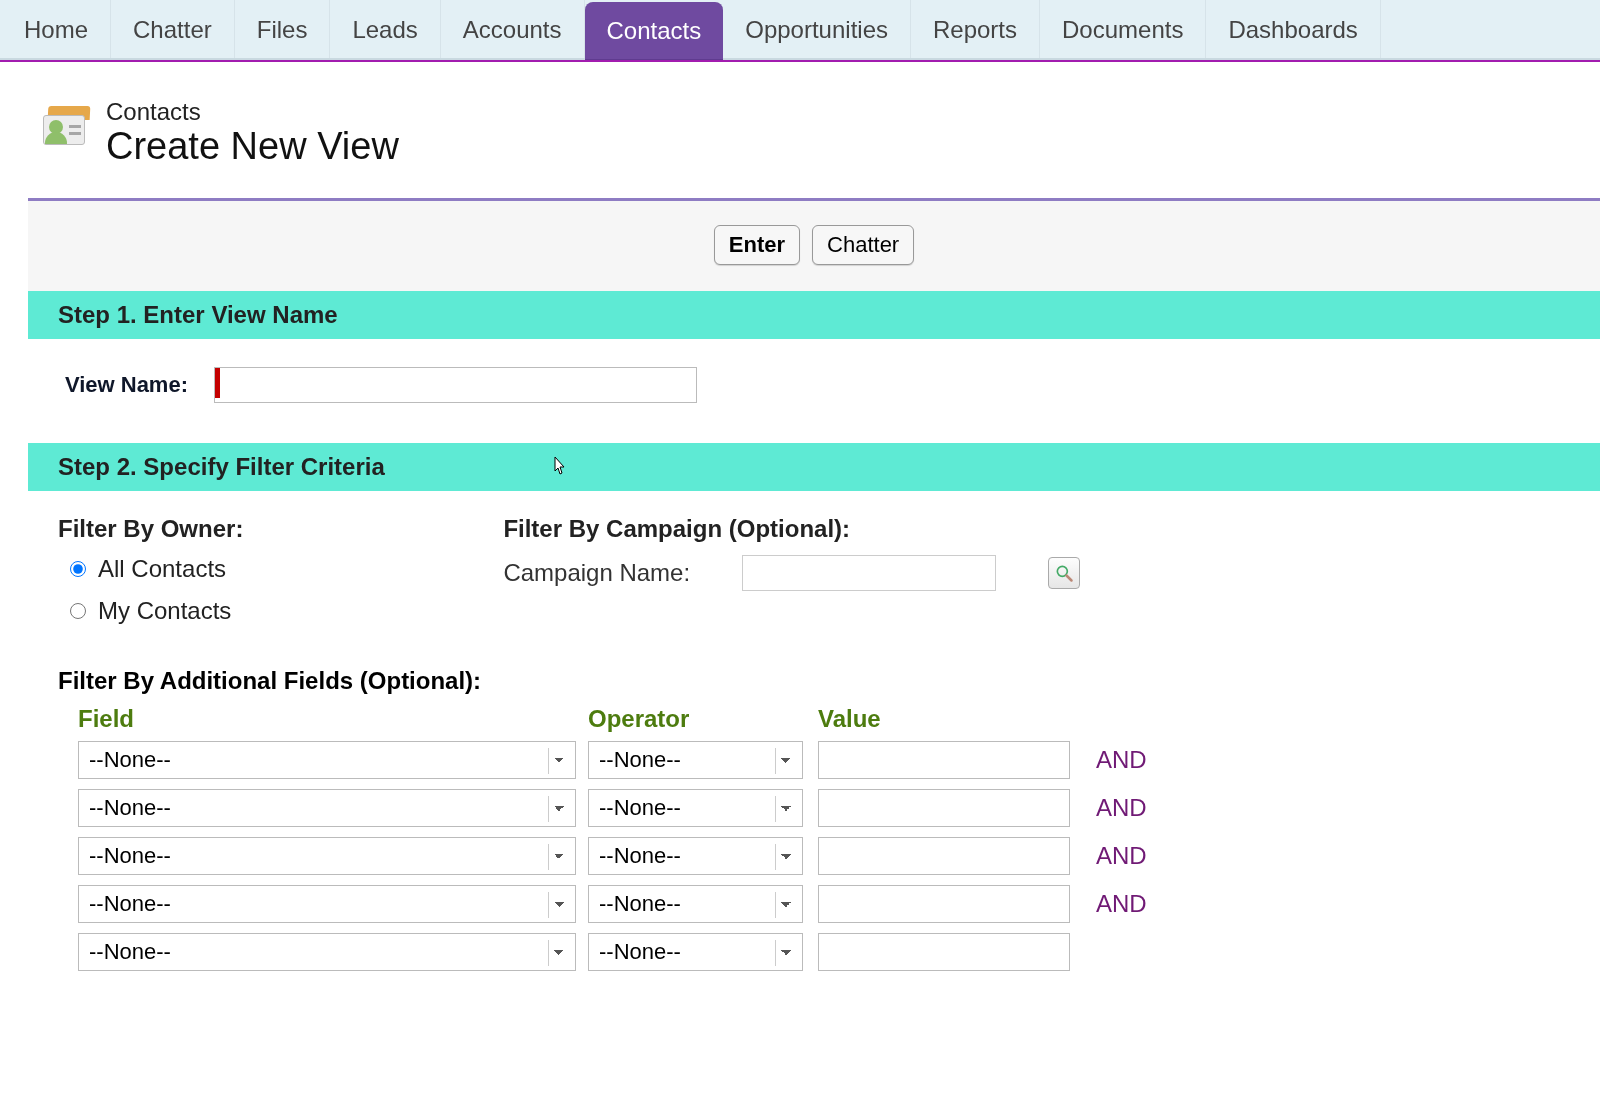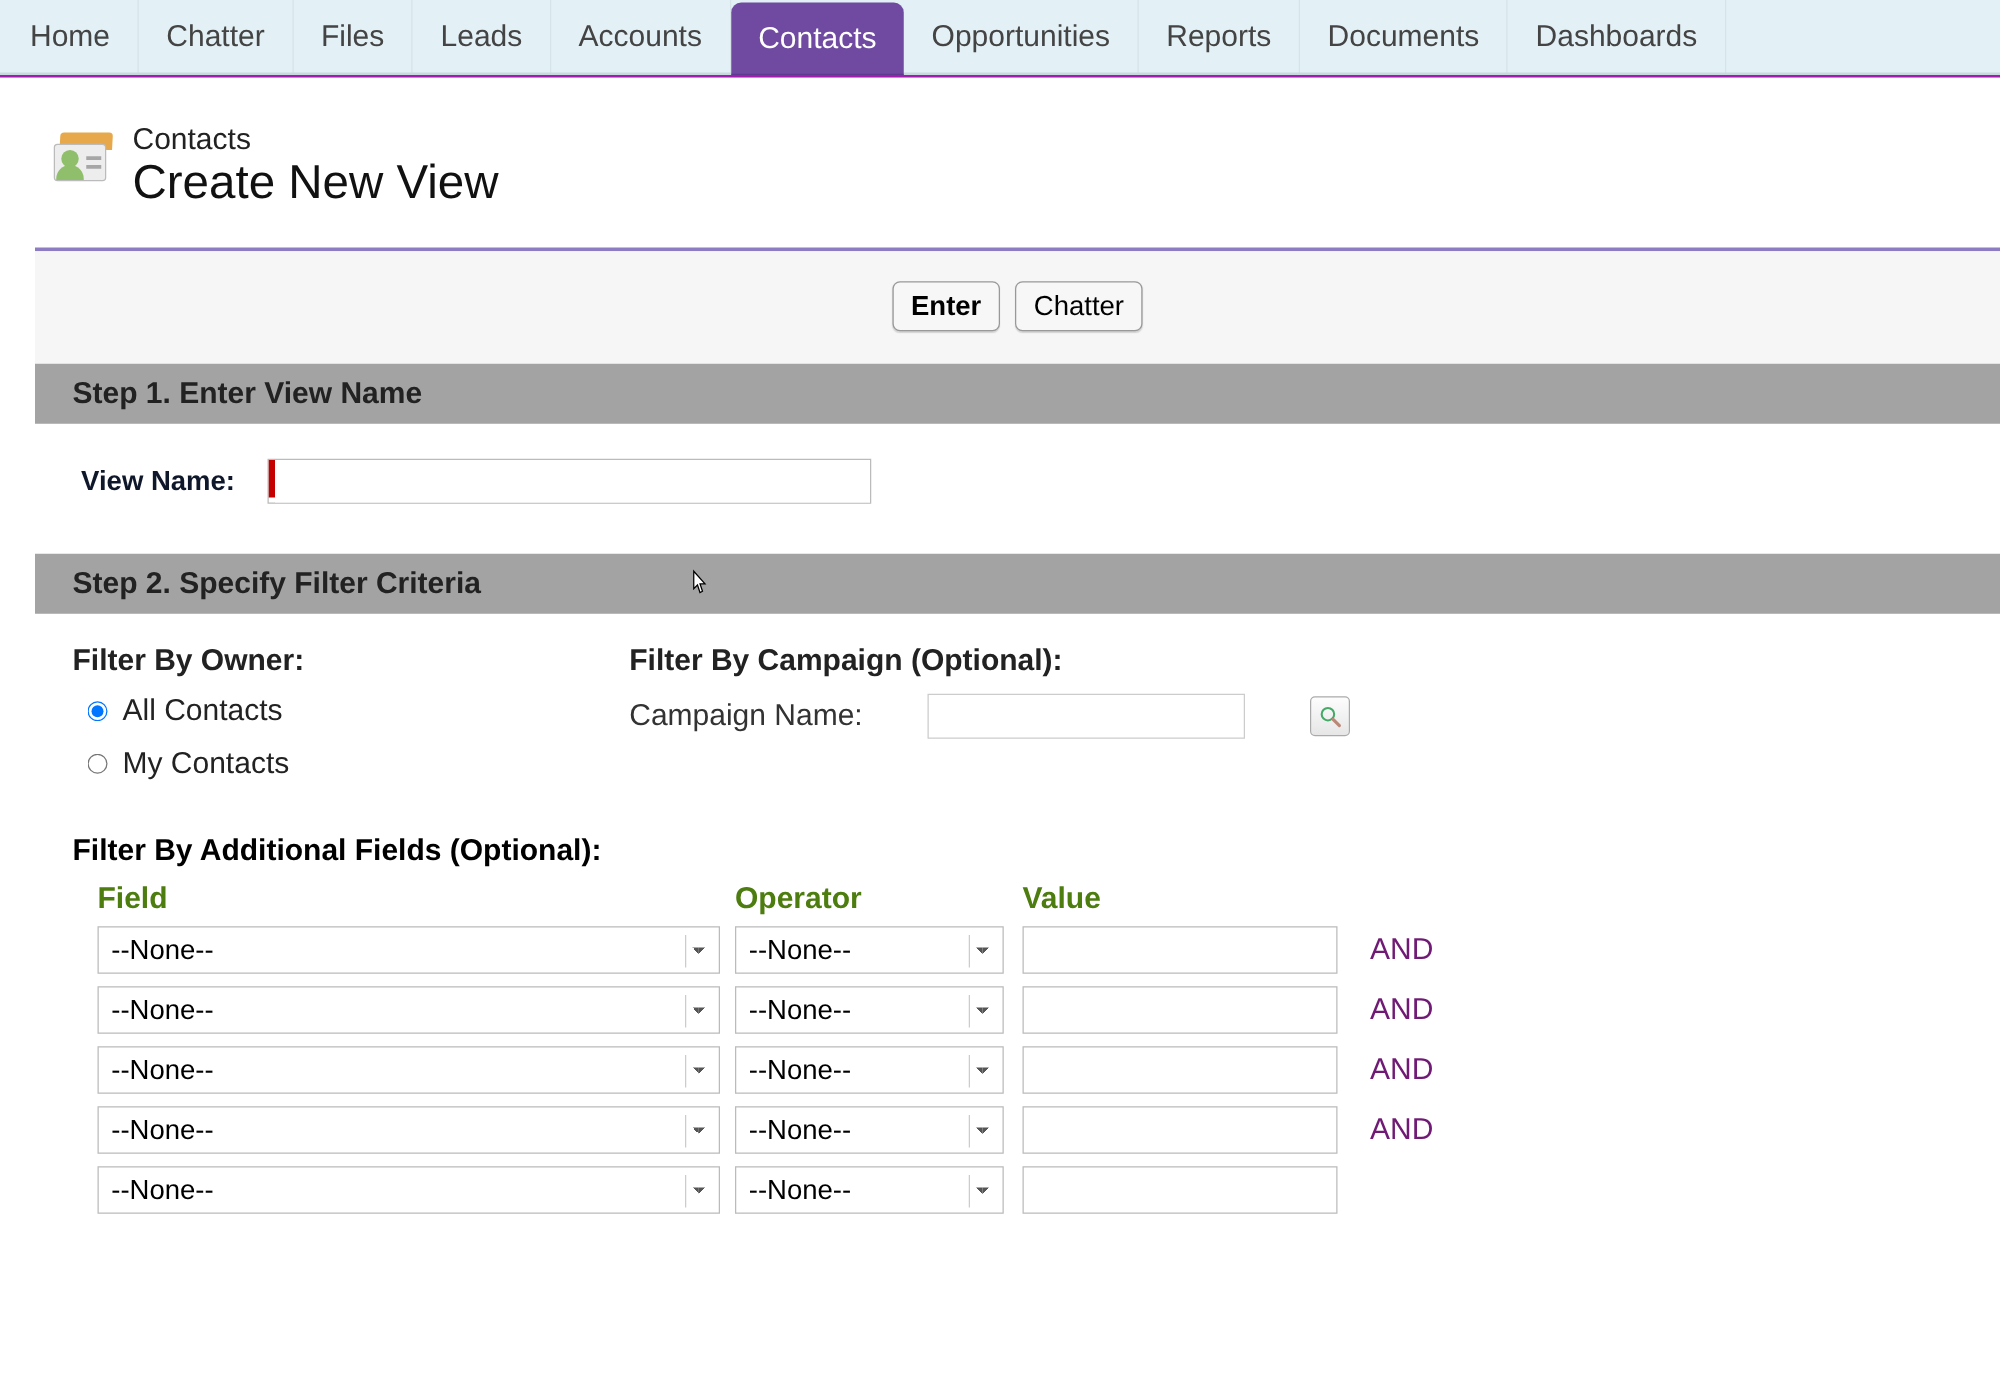--- a/index.html
+++ b/index.html
@@ -131,21 +131,21 @@
       border: 1px solid #999;
       border-radius: 6px;
       cursor: pointer;
       box-shadow: 0 1px 1px rgba(0,0,0,0.15);
       margin: 0 6px;
     }
     .btn-primary { font-weight: bold; }
 
     
     .step-header {
-      background: #a3a3a3;
+      background: #5eead4;
       padding: 10px 30px;
       font-size: 24px;
       font-weight: bold;
       color: #222;
     }
 
     
     .step-body {
       padding: 28px 30px 40px 30px;
     }

